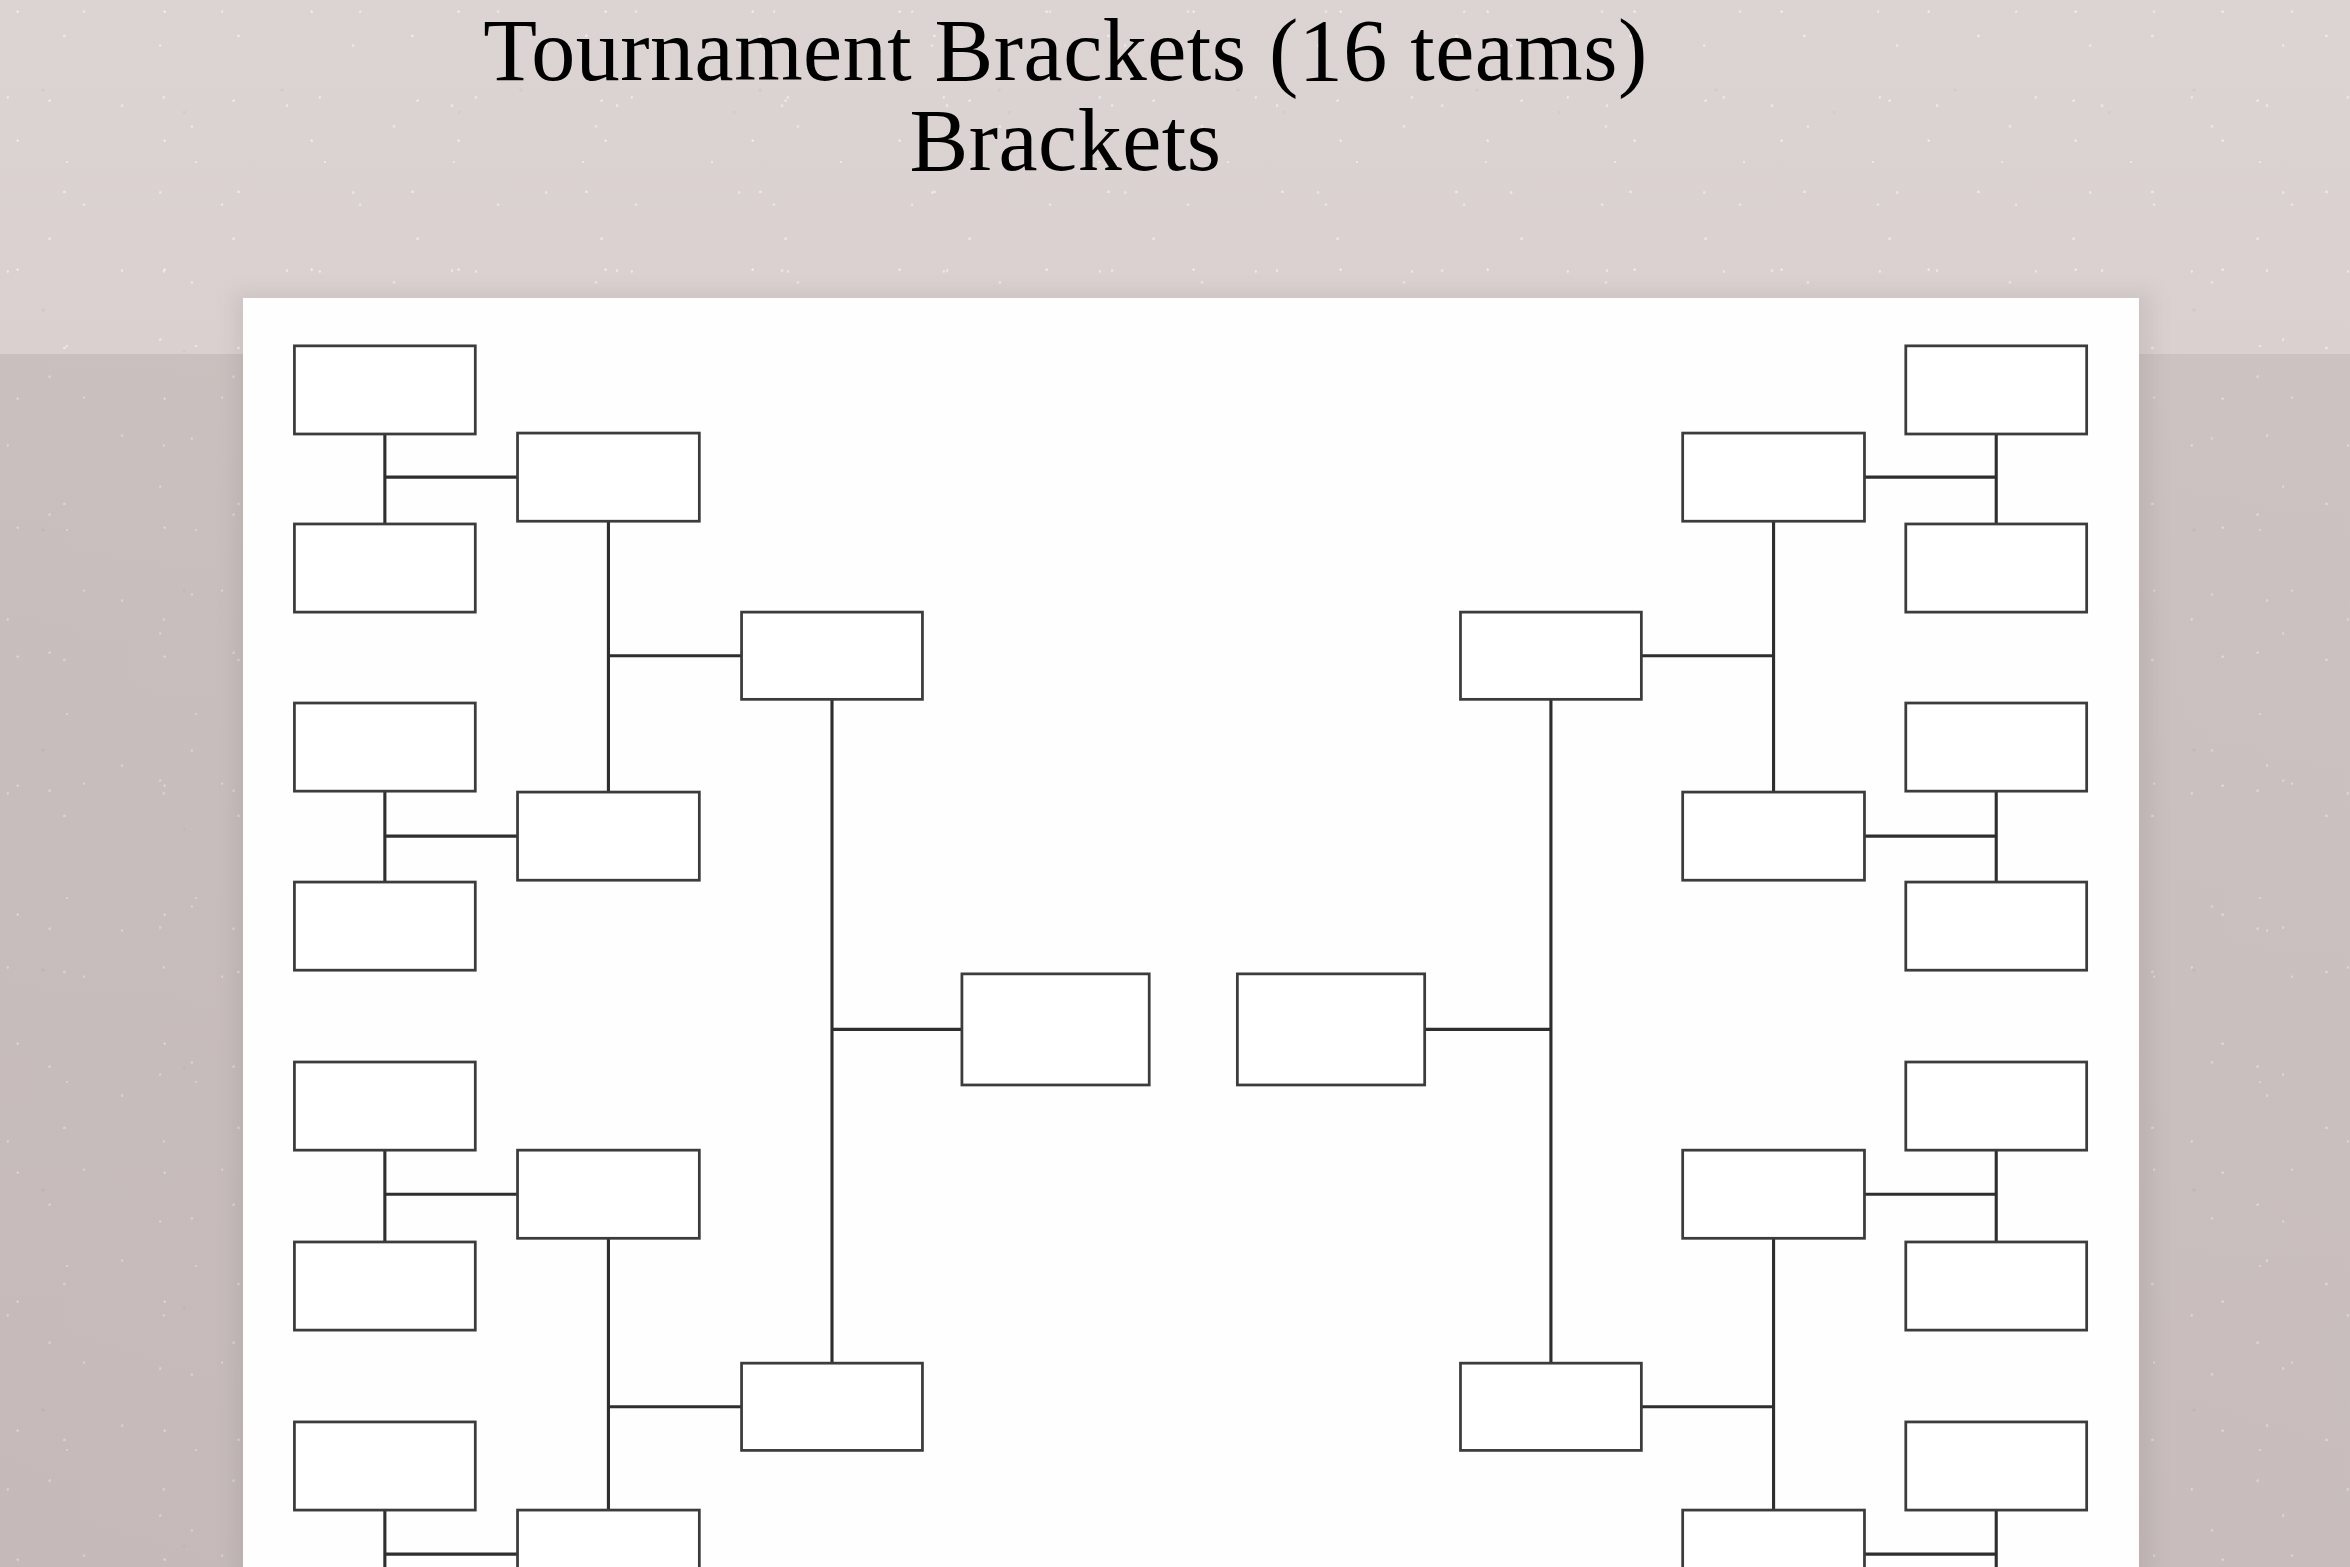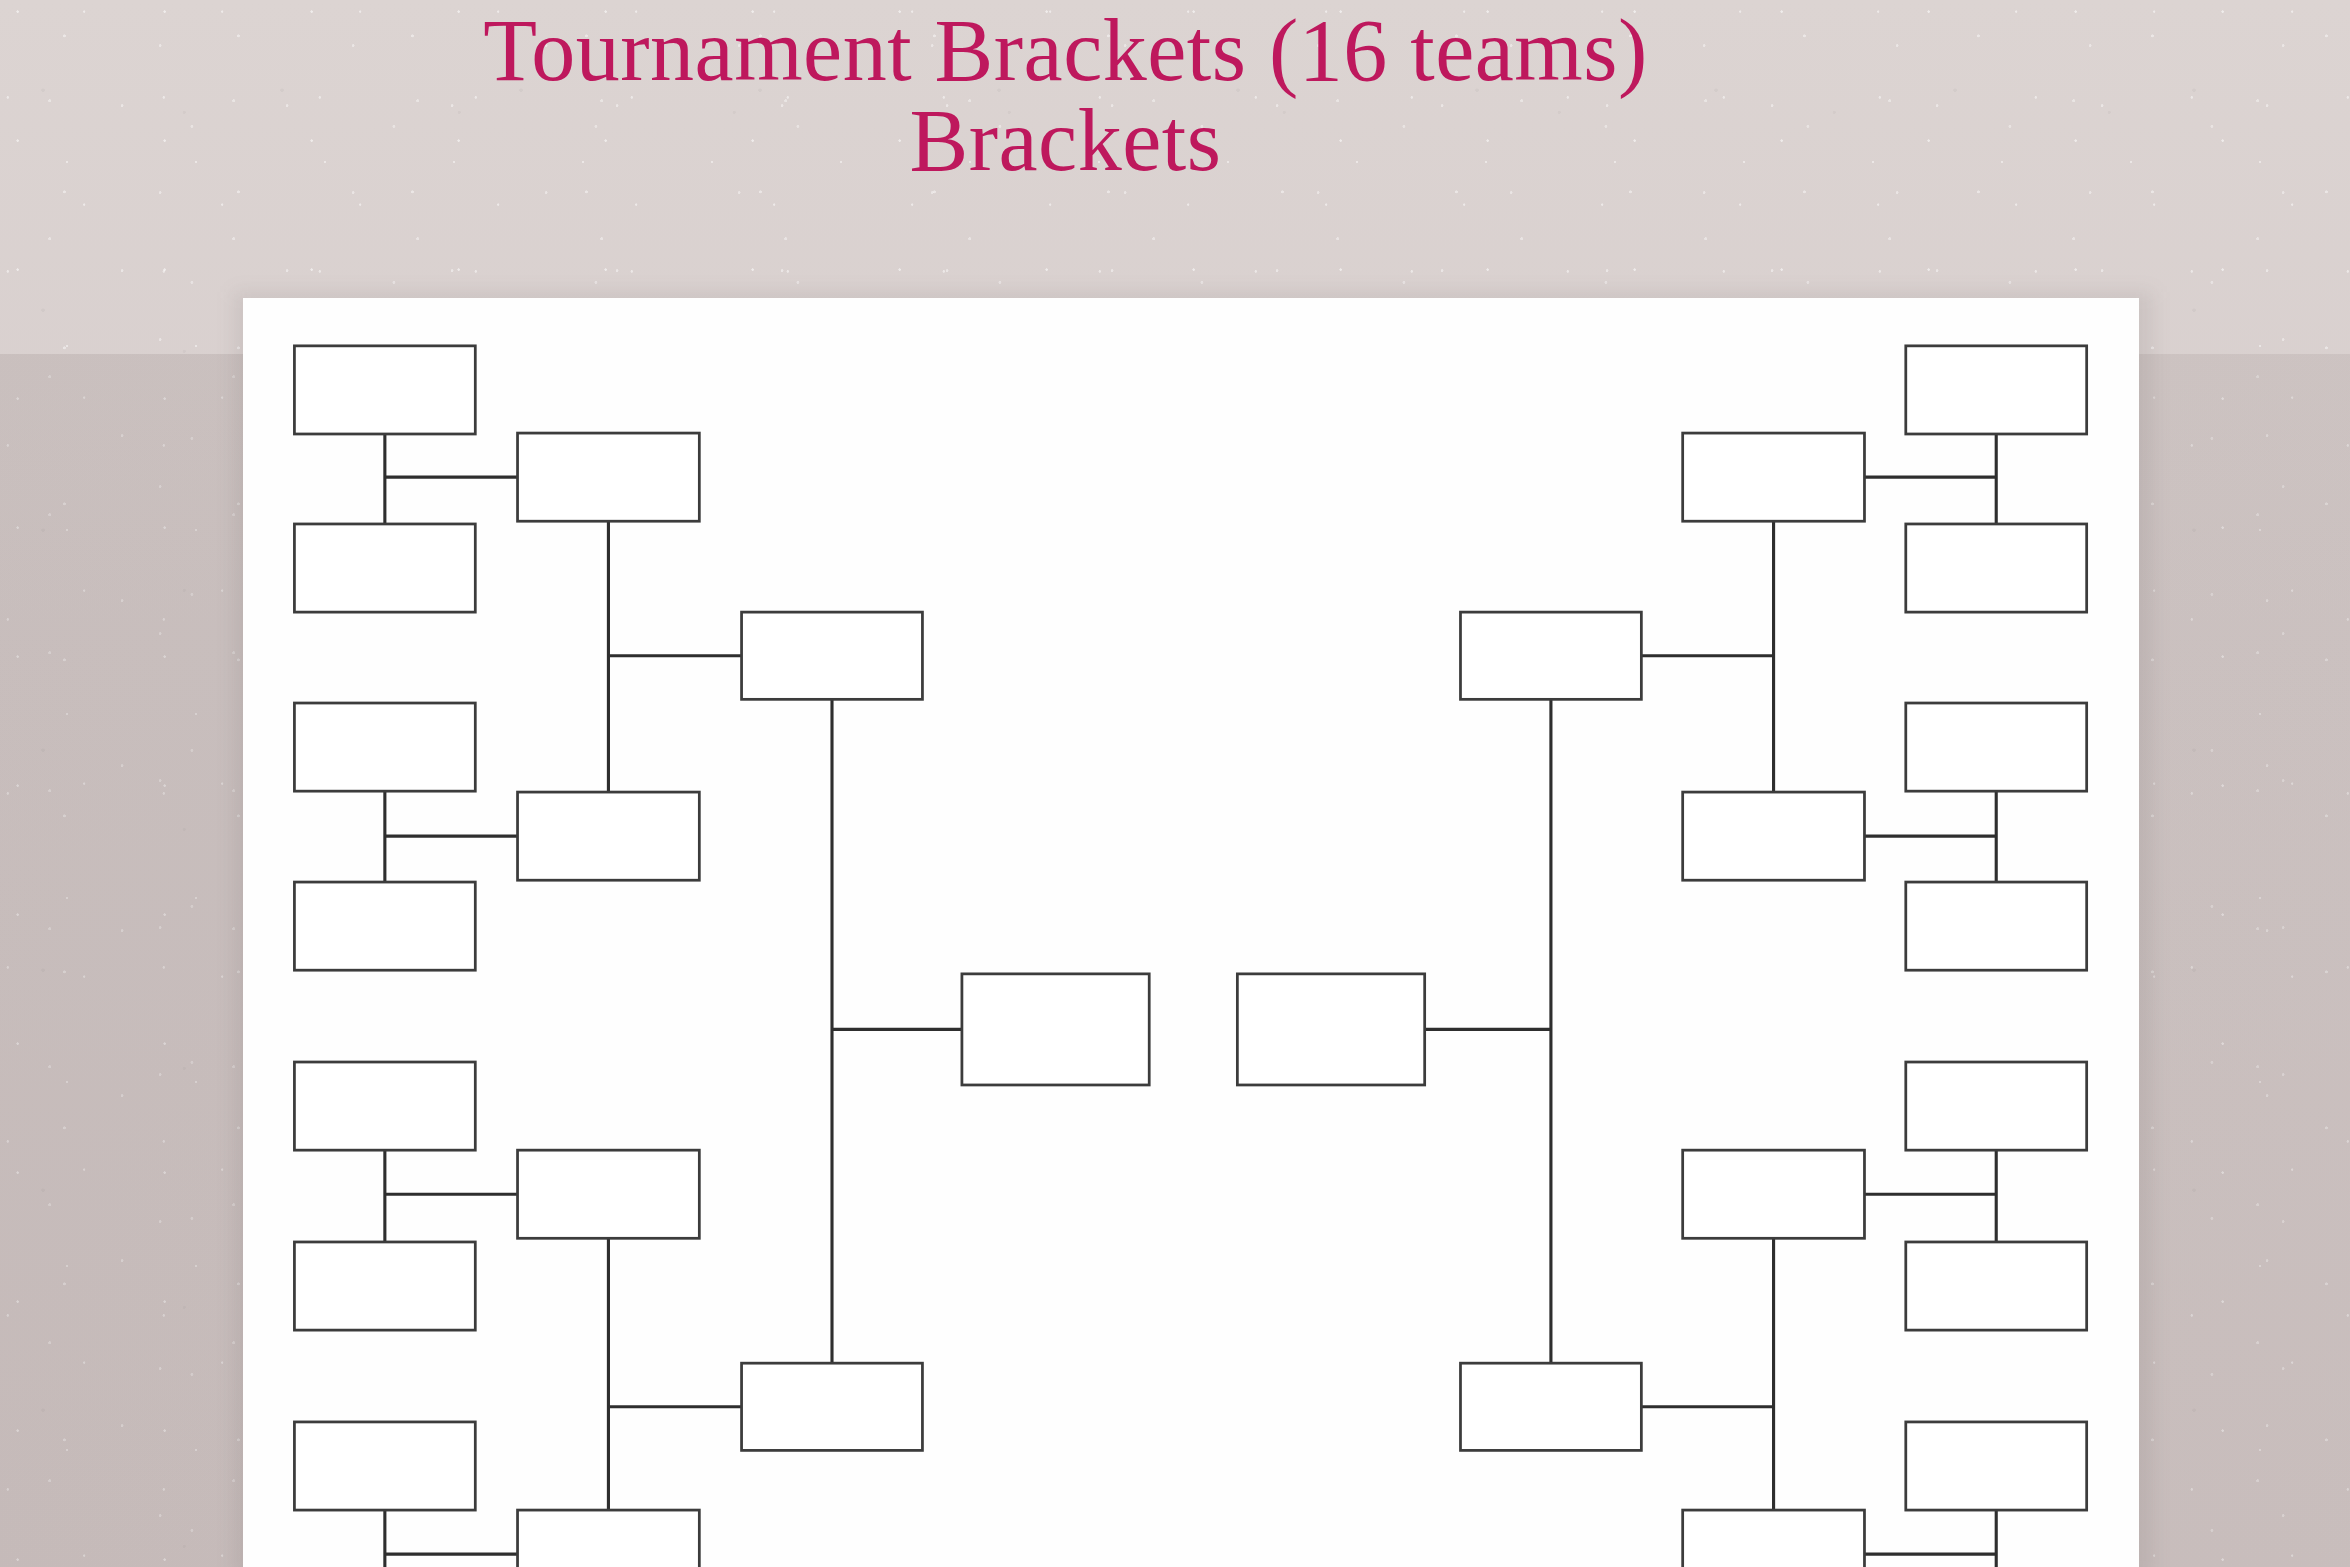--- a/index.html
+++ b/index.html
@@ -40,21 +40,21 @@
   #page-shadow{
     position:absolute;left:234px;top:292px;width:1919px;height:1286px;
     background:rgba(90,78,76,.10);
     filter:blur(9.2px);
   }
   
   #title{
     position:absolute;left:0;top:0;width:2131px;
     text-align:center;
     padding-top:5.5px;
-    color:#be185d;
+    color:#000000;
     font-size:88px;
     line-height:1.03;
     letter-spacing:0.5px;
     font-weight:400;
   }
   
   #sheet{
     position:absolute;left:243px;top:298px;width:1896px;height:1304px;
     background:#fefefe;
   }

